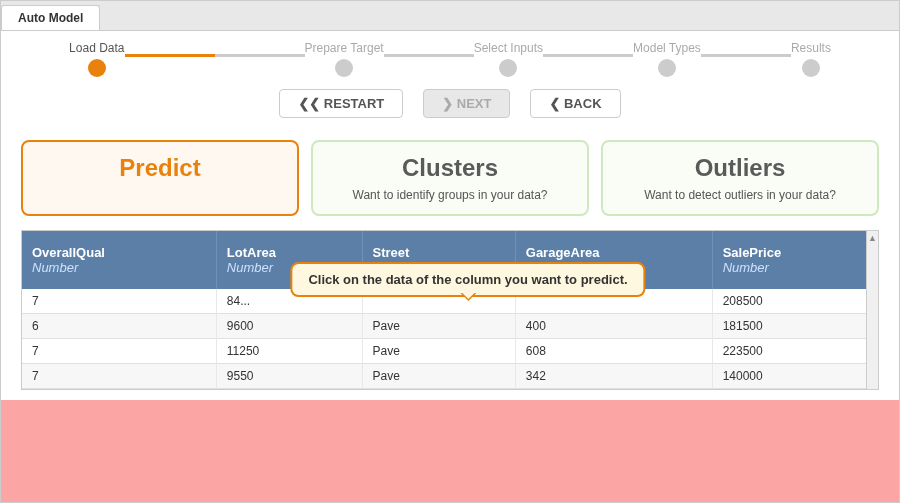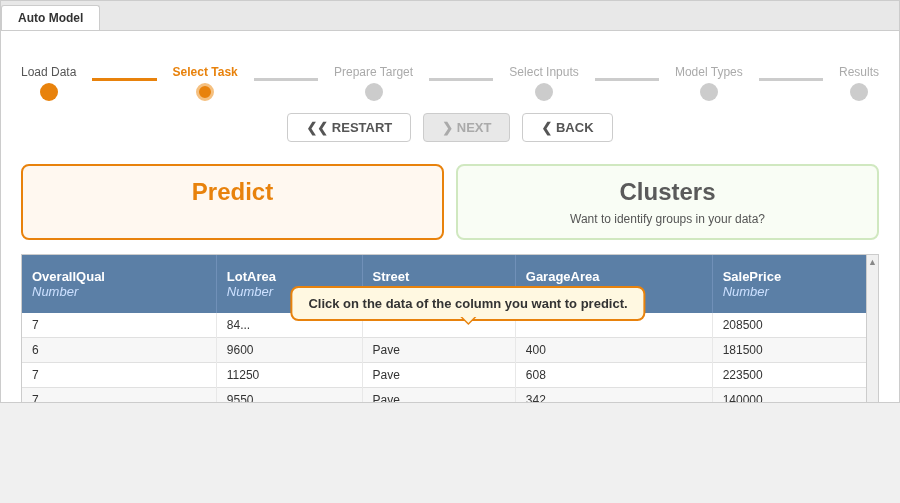--- a/index.html
+++ b/index.html
@@ -1,20 +1,20 @@
 <!DOCTYPE html>
 <html><head>
   <meta charset="utf-8">
   <style>
     * { box-sizing: border-box; margin: 0; padding: 0; }
     body { font-family: Arial, sans-serif; background: #f0f0f0; font-size: 13px; }
 
     .window {
       width: 900px;
-      height: 403px;
+      height: 503px;
       background: #fca5a5;
       border: 1px solid #ccc;
       overflow: hidden;
     }
 
     .tab-bar {
       background: #e8e8e8;
       border-bottom: 1px solid #ccc;
       padding: 0;
       display: flex;
@@ -90,21 +90,21 @@
     }
 
     .step-connector.completed {
       background: #e8820c;
     }
 
     
     .nav-buttons {
       display: flex;
       justify-content: center;
-      gap: 12px;
+      gap: 20px;
       padding: 10px 0;
       align-items: flex-end;
     }
 
     .nav-btn {
       padding: 6px 18px;
       border: none;
       border-radius: 4px;
       cursor: pointer;
       font-size: 13px;
@@ -292,33 +292,29 @@
 
 <div class="window">
 
   <div class="tab-bar">
     <div class="tab">Auto Model</div>
   </div>
 
   <div class="main-content">
 
     <div style="margin-bottom:2px;">
-      <div style="display:flex; align-items:flex-end; justify-content:center; gap:16px;margin-top:24px;">
+      <div style="display:flex; align-items:flex-end; justify-content:center; gap:0;">
 
         <div class="step-item">
           <span class="step-label completed">Load Data</span>
           <div class="step-dot completed"></div>
         </div>
 
         <div class="step-connector completed"></div>
 
-        <div class="step-item">
-          <span class="step-label active">Select Task</span>
-          <div class="step-dot active"></div>
-        </div>
 
         <div class="step-connector"></div>
 
         <div class="step-item">
           <span class="step-label inactive">Prepare Target</span>
           <div class="step-dot"></div>
         </div>
 
         <div class="step-connector"></div>
 
@@ -350,20 +346,24 @@
       <button class="nav-btn btn-back">❮ BACK</button>
     </div>
 
     <div class="task-cards">
       <div class="task-card selected">
         <div class="task-card-title">Predict</div>
       </div>
       <div class="task-card">
         <div class="task-card-title green">Clusters</div>
         <div class="task-card-desc">Want to identify groups in your data?</div>
+      </div>
+      <div class="task-card">
+        <div class="task-card-title green">Outliers</div>
+        <div class="task-card-desc">Want to detect outliers in your data?</div>
       </div>
     </div>
 
     <div class="table-wrapper">
       <div class="data-table-wrap">
         <table class="data-table">
           <thead>
             <tr>
               <th>
                 <span>OverallQual</span>

